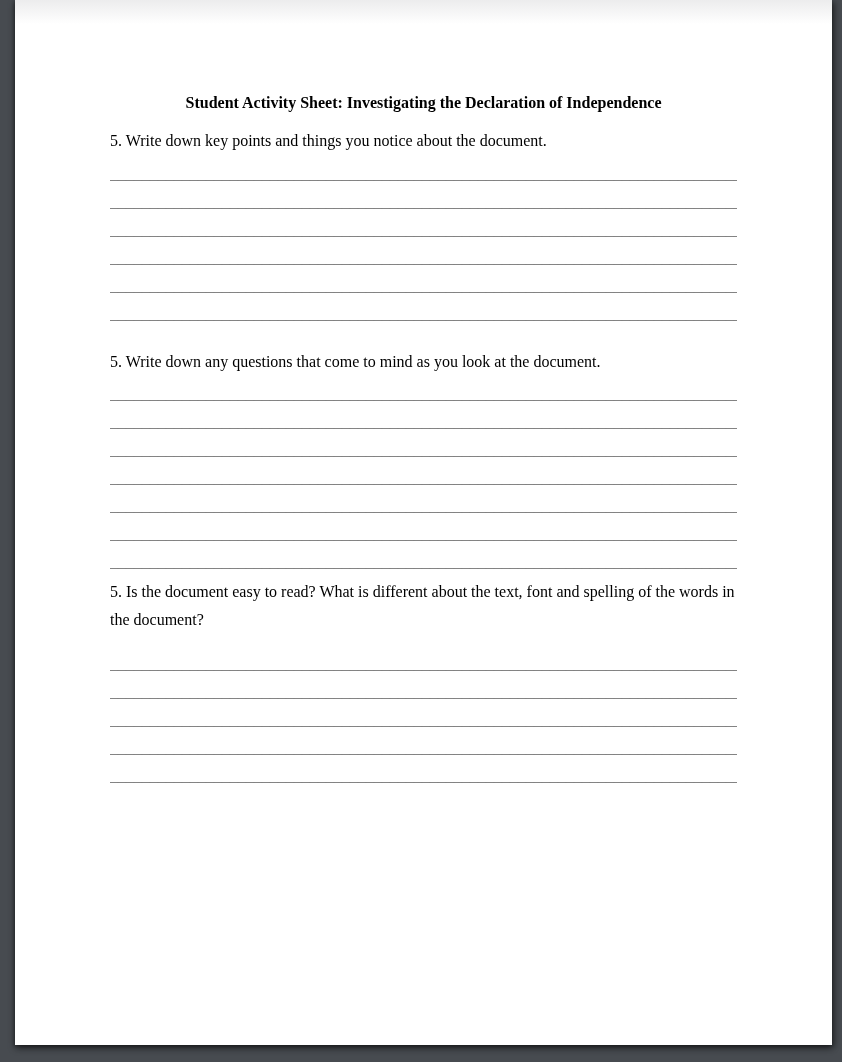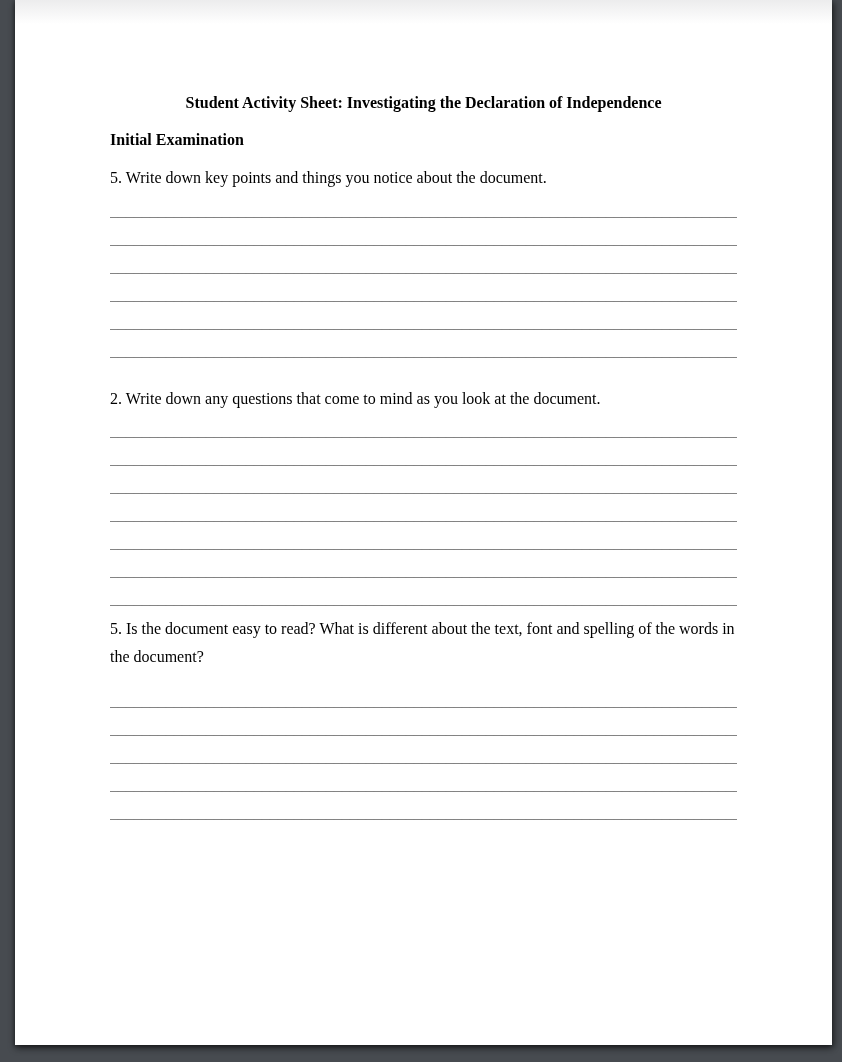--- a/index.html
+++ b/index.html
@@ -73,35 +73,34 @@
   .qb-2 .answer-lines{margin-top:16px;}
 </style>
 </head>
 <body>
 
 <div class="viewport">
   <div class="page">
     <div class="page-top-shade"></div>
     <div class="content">
       <div class="doc-title">Student Activity Sheet: Investigating the Declaration of Independence</div>
-      <div class="section-heading">Initial Examination</div>
       <div id="questions">
           <div class="question-block qb-0">
             <div class="question-text">5. Write down key points and things you notice about the document.</div>
             <div class="answer-lines">
               <div class="answer-line">________________________________________________________________________________</div>
               <div class="answer-line">________________________________________________________________________________</div>
               <div class="answer-line">________________________________________________________________________________</div>
               <div class="answer-line">________________________________________________________________________________</div>
               <div class="answer-line">________________________________________________________________________________</div>
               <div class="answer-line">________________________________________________________________________________</div>
             </div>
           </div>
           <div class="question-block qb-1">
-            <div class="question-text">2. Write down any questions that come to mind as you look at the document.</div>
+            <div class="question-text">5. Write down any questions that come to mind as you look at the document.</div>
             <div class="answer-lines">
               <div class="answer-line">________________________________________________________________________________</div>
               <div class="answer-line">________________________________________________________________________________</div>
               <div class="answer-line">________________________________________________________________________________</div>
               <div class="answer-line">________________________________________________________________________________</div>
               <div class="answer-line">________________________________________________________________________________</div>
               <div class="answer-line">________________________________________________________________________________</div>
               <div class="answer-line">________________________________________________________________________________</div>
             </div>
           </div>

